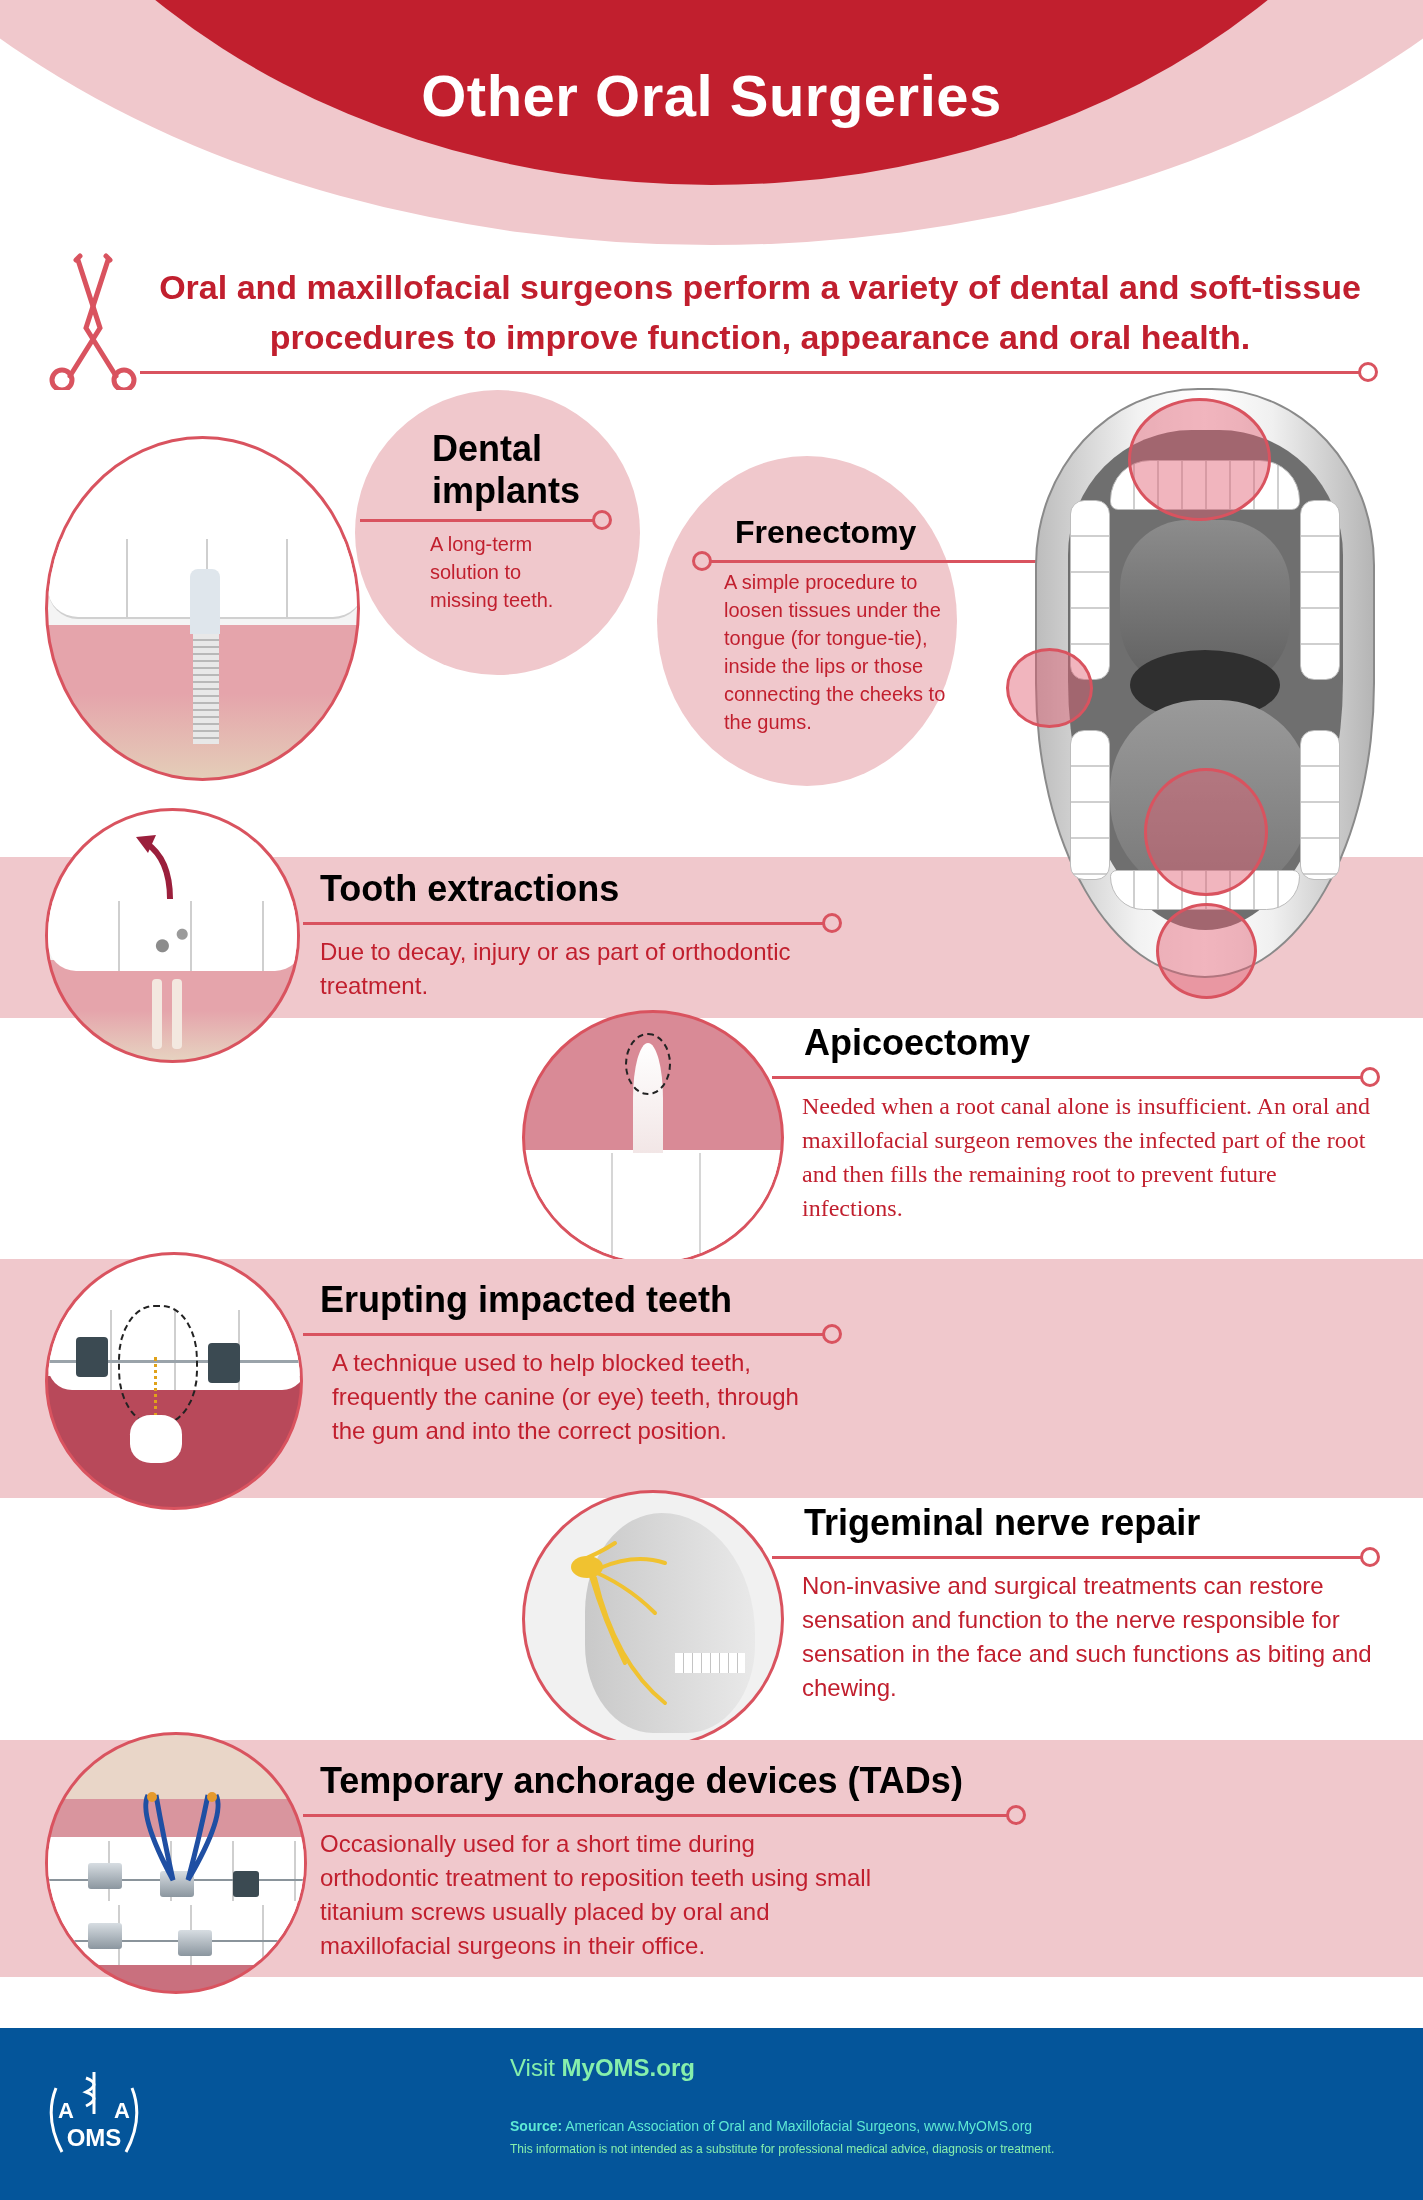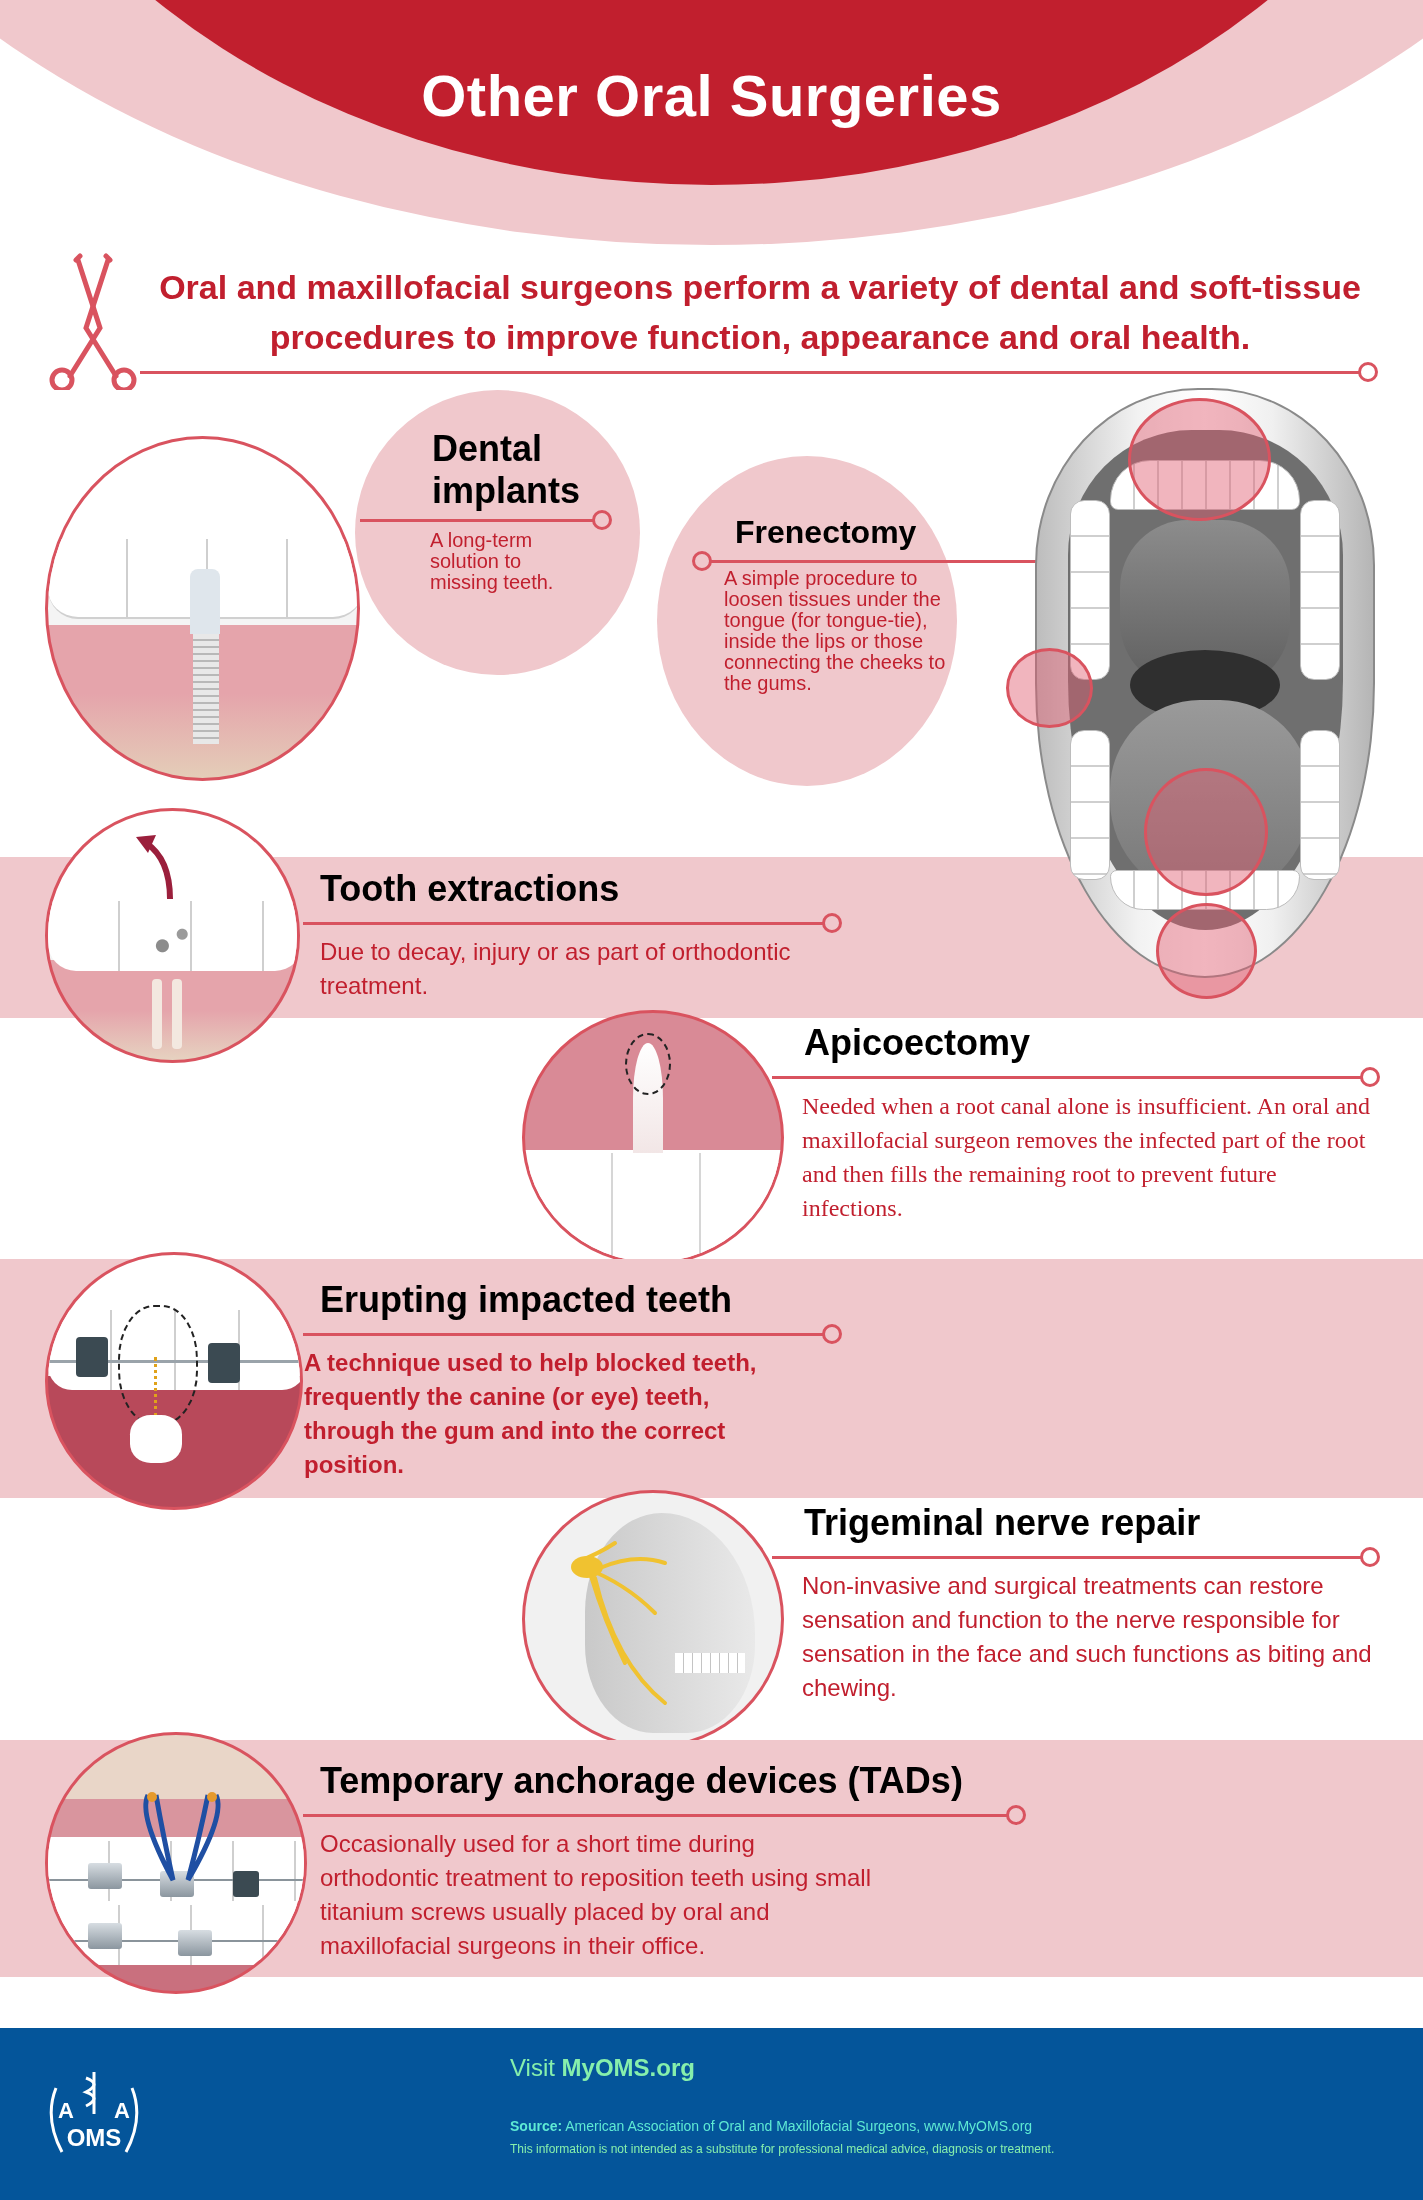--- a/index.html
+++ b/index.html
@@ -20,21 +20,21 @@
 
   
   .band { position: absolute; left: 0; width: 1423px; background: #f0c8cc; }
 
   
   .illus { position: absolute; border-radius: 50%; border: 3px solid #d9535f; overflow: hidden; background: #ffffff; }
   .pink-disc { position: absolute; border-radius: 50%; background: #f0c8cc; }
 
   .h { position: absolute; color: #000000; font-weight: bold; font-size: 36px; line-height: 42px; white-space: nowrap; }
   .p { position: absolute; color: #c11f2e; font-size: 24px; line-height: 34px; }
-  .p.small { font-size: 20px; line-height: 21px; }
+  .p.small { font-size: 20px; line-height: 28px; }
   .h.mid { font-size: 32px; line-height: 40px; }
 
   
   .mouth-outer { position: absolute; left: 1035px; top: 388px; width: 340px; height: 590px; border-radius: 48% 48% 50% 50% / 30% 30% 50% 50%; background: linear-gradient(90deg,#bdbdbd,#f2f2f2 30%,#ffffff 50%,#f0f0f0 70%,#b5b5b5); border: 2px solid #8a8a8a; }
   .mouth-inner { position: absolute; left: 1068px; top: 430px; width: 275px; height: 500px; border-radius: 45% 45% 50% 50% / 25% 25% 50% 50%; background: #6f6f6f; }
   .palate { position: absolute; left: 1120px; top: 520px; width: 170px; height: 170px; border-radius: 40%; background: linear-gradient(#8c8c8c,#5e5e5e); }
   .throat { position: absolute; left: 1130px; top: 650px; width: 150px; height: 70px; border-radius: 50%; background: #2f2f2f; }
   .tongue { position: absolute; left: 1110px; top: 700px; width: 200px; height: 200px; border-radius: 45% 45% 50% 50%; background: linear-gradient(#9a9a9a,#777777); }
   .tooth-row { position: absolute; background: repeating-linear-gradient(90deg,#ffffff 0 22px,#cfcfcf 22px 24px); border: 1px solid #bcbcbc; }
   .hl { position: absolute; border-radius: 50%; border: 3px solid #d9535f; background: rgba(224,92,110,0.45); }
@@ -142,21 +142,21 @@
   <div class="abs" style="left:0;top:105px;width:258px;height:3px;background:#9aa3aa;"></div>
   <div class="abs" style="left:28px;top:82px;width:32px;height:40px;background:#3b4a52;border-radius:4px;"></div>
   <div class="abs" style="left:160px;top:88px;width:32px;height:40px;background:#3b4a52;border-radius:4px;"></div>
   <div class="abs" style="left:70px;top:50px;width:80px;height:120px;border:2px dashed #222;border-radius:45%;"></div>
   <div class="abs" style="left:106px;top:102px;width:8px;height:60px;border-left:3px dotted #e0a21a;"></div>
   <div class="abs" style="left:82px;top:160px;width:52px;height:48px;background:#ffffff;border-radius:40%;"></div>
 </div>
 <div class="h" style="left:320px;top:1279px;">Erupting impacted teeth</div>
 <div class="rule" style="left:303px;top:1333px;width:522px;"></div>
 <div class="knob pinkbg" style="left:822px;top:1324px;"></div>
-<p class="p" style="left:304px;top:1346px;width:500px;font-weight:bold;">A technique used to help blocked teeth, frequently the canine (or eye) teeth, through the gum and into the correct position.</p>
+<p class="p" style="left:332px;top:1346px;width:500px;">A technique used to help blocked teeth, frequently the canine (or eye) teeth, through the gum and into the correct position.</p>
 
 <div class="illus" style="left:522px;top:1490px;width:262px;height:258px;background:#f1f1f1;">
   <div class="abs" style="left:60px;top:20px;width:170px;height:220px;background:linear-gradient(90deg,#c9c9c9,#e9e9e9);border-radius:45% 55% 40% 40%;"></div>
   <div class="abs" style="left:150px;top:160px;width:70px;height:20px;background:repeating-linear-gradient(90deg,#ffffff 0 8px,#c4c4c4 8px 9px);"></div>
   <svg class="abs" style="left:20px;top:30px;" width="200" height="200" viewBox="0 0 200 200">
     <g fill="none" stroke="#f0c230" stroke-width="4" stroke-linecap="round">
       <path d="M30 40 Q55 30 70 20"></path>
       <path d="M40 45 Q80 60 110 90"></path>
       <path d="M45 50 Q60 100 80 140"></path>
       <path d="M50 55 Q70 140 120 180"></path>

